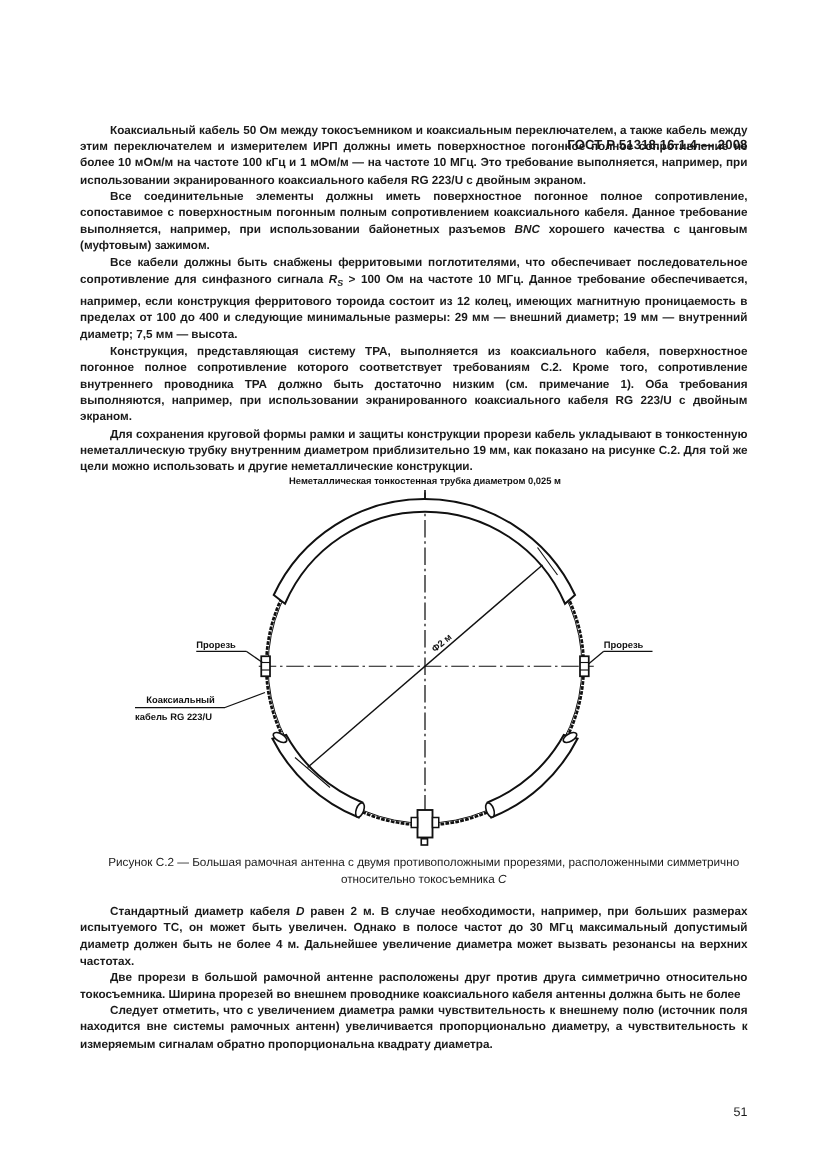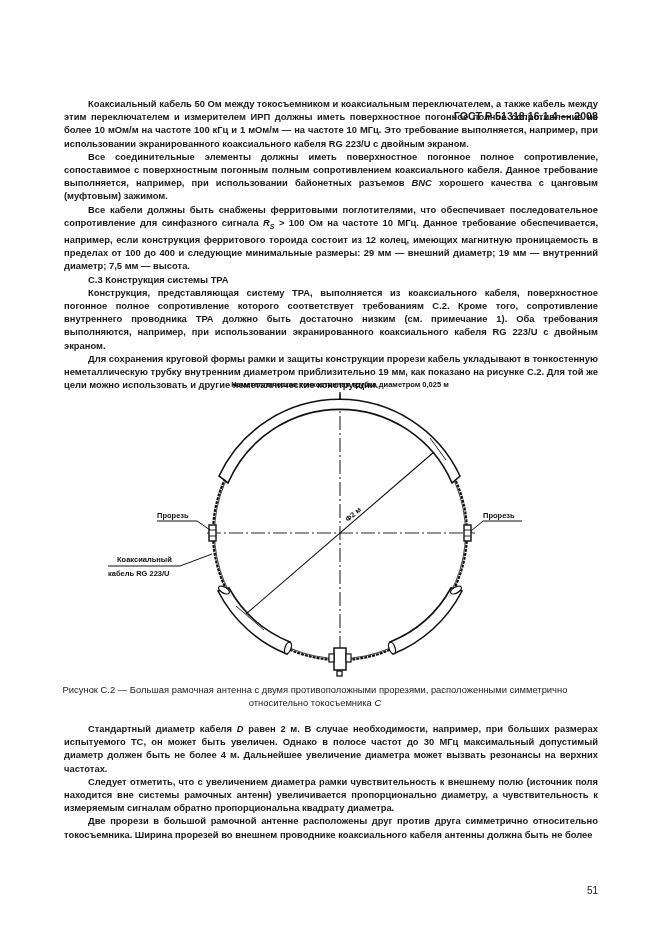--- a/index.html
+++ b/index.html
@@ -6,34 +6,33 @@
   body { width: 661px; height: 936px; position: relative; overflow: hidden;
          font-family: "Liberation Sans", sans-serif; color: #1a1a1a; }
   .header { position: absolute; top: 66px; right: 63px; font-size: 10.5px; font-weight: bold; letter-spacing: 0.1px; margin-top: 44px; }
   .text { position: absolute; left: 64px; width: 534px; font-size: 9.4px; line-height: 13.2px; text-align: justify; }
   .text p { margin: 0; text-indent: 24px; text-align: justify; text-align-last: left; font-weight: bold; }
   .text h3 { margin: 0; padding-left: 24px; font-size: 9.4px; font-weight: bold; line-height: 13.2px; }
   #block1 { top: 97px; }
   #block2 { top: 722px; }
   .em { font-style: italic; }
   .figure { position: absolute; left: 0; top: 368px; width: 612px; height: 320px; }
-  .caption { position: absolute; top: 683px; left: 48px; width: 534px; text-align: center; font-size: 9.4px; line-height: 13.2px; }
+  .caption { position: absolute; top: 683px; left: 72px; width: 534px; text-align: center; font-size: 9.4px; line-height: 13.2px; }
   .pagenum { position: absolute; top: 849px; right: 63px; font-size: 10px; margin-top: 36px; }
   .fig-label { font-family: "Liberation Sans", sans-serif; font-size: 7.5px; font-weight: bold; fill: #111; }
 </style>
 </head>
 <body>
 
 <div class="header">ГОСТ Р 51318.16.1.4 — 2008</div>
 
 <div class="text" id="block1">
   <p>Коаксиальный кабель 50 Ом между токосъемником и коаксиальным переключателем, а также кабель между этим переключателем и измерителем ИРП должны иметь поверхностное погонное полное сопротивление не более 10 мОм/м на частоте 100 кГц и 1 мОм/м — на частоте 10 МГц. Это требование выполняется, например, при использовании экранированного коаксиального кабеля RG 223/U с двойным экраном.</p>
   <p><span>Все соединительные элементы должны иметь поверхностное погонное полное сопротивление, сопоставимое с поверхностным погонным полным сопротивлением коаксиального кабеля. Данное требование выполняется, например, при использовании байонетных разъемов </span><span class="em">BNC</span><span> хорошего качества с цанговым (муфтовым) зажимом.</span></p>
   <p><span>Все кабели должны быть снабжены ферритовыми поглотителями, что обеспечивает последовательное сопротивление для синфазного сигнала </span><span class="em">R</span><sub class="em" style="font-size:7px">S</sub><span> &gt; 100 Ом на частоте 10 МГц. Данное требование обеспечивается, например, если конструкция ферритового тороида состоит из 12 колец, имеющих магнитную проницаемость в пределах от 100 до 400 и следующие минимальные размеры: 29 мм — внешний диаметр; 19 мм — внутренний диаметр; 7,5 мм — высота.</span></p>
-  <h3>С.3 Конструкция системы ТРА</h3>
   <p>Конструкция, представляющая систему ТРА, выполняется из коаксиального кабеля, поверхностное погонное полное сопротивление которого соответствует требованиям С.2. Кроме того, сопротивление внутреннего проводника ТРА должно быть достаточно низким (см. примечание 1). Оба требования выполняются, например, при использовании экранированного коаксиального кабеля RG 223/U с двойным экраном.</p>
   <p>Для сохранения круговой формы рамки и защиты конструкции прорези кабель укладывают в тонкостенную неметаллическую трубку внутренним диаметром приблизительно 19 мм, как показано на рисунке С.2. Для той же цели можно использовать и другие неметаллические конструкции.</p>
 </div>
 
 <div class="figure">
   <svg width="661" height="320" viewBox="0 360 661 320" xmlns="http://www.w3.org/2000/svg">
 
     <text x="340" y="379" text-anchor="middle" class="fig-label">Неметаллическая тонкостенная трубка диаметром 0,025 м</text>
     <line x1="340" y1="384" x2="340" y2="392" stroke="#111" stroke-width="1.3"></line>
 
@@ -83,17 +82,17 @@
     <line x1="108" y1="558" x2="180" y2="558" stroke="#111" stroke-width="1"></line>
     <line x1="180" y1="558" x2="212" y2="546" stroke="#111" stroke-width="1"></line>
     <text x="108" y="568" class="fig-label">кабель RG 223/U</text>
   </svg>
 </div>
 
 <div class="caption"><span>Рисунок С.2 — Большая рамочная антенна с двумя противоположными прорезями, расположенными симметрично относительно токосъемника</span> <span class="em">С</span></div>
 
 <div class="text" id="block2">
   <p><span>Стандартный диаметр кабеля </span><span class="em">D</span><span> равен 2 м. В случае необходимости, например, при больших размерах испытуемого ТС, он может быть увеличен. Однако в полосе частот до 30 МГц максимальный допустимый диаметр должен быть не более 4 м. Дальнейшее увеличение диаметра может вызвать резонансы на верхних частотах.</span></p>
+  <p>Две прорези в большой рамочной антенне расположены друг против друга симметрично относительно токосъемника. Ширина прорезей во внешнем проводнике коаксиального кабеля антенны должна быть не более</p>
   <p>Следует отметить, что с увеличением диаметра рамки чувствительность к внешнему полю (источник поля находится вне системы рамочных антенн) увеличивается пропорционально диаметру, а чувствительность к измеряемым сигналам обратно пропорциональна квадрату диаметра.</p>
-  <p>Две прорези в большой рамочной антенне расположены друг против друга симметрично относительно токосъемника. Ширина прорезей во внешнем проводнике коаксиального кабеля антенны должна быть не более</p>
 </div>
 
 <div class="pagenum">51</div>
 
 </body></html>

